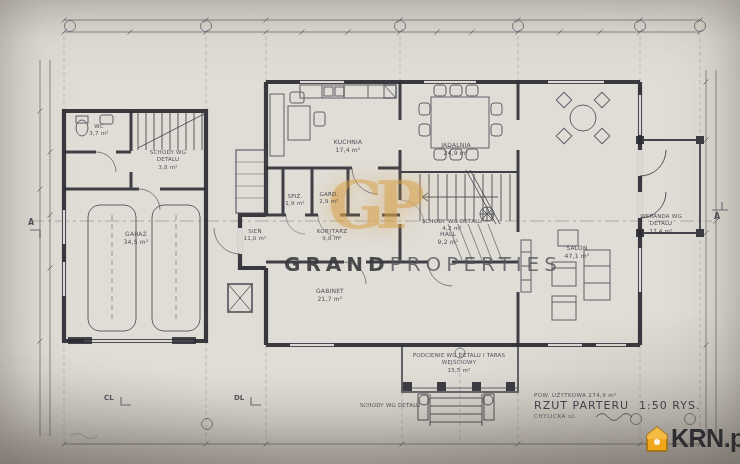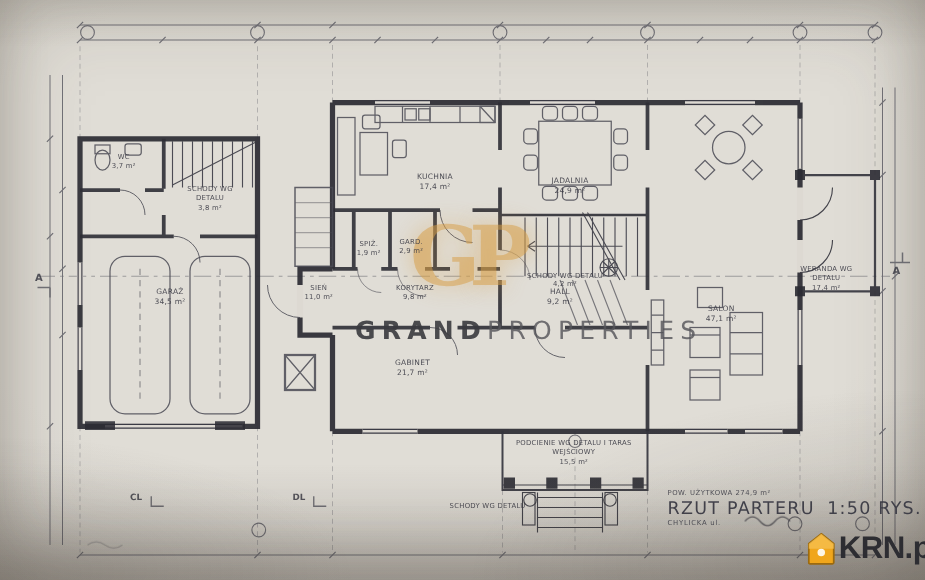--- a/index.html
+++ b/index.html
@@ -16,21 +16,21 @@
   .watermark{position:absolute;left:284px;top:252px;z-index:4;white-space:nowrap;
         font-size:20px;letter-spacing:5px;color:rgba(70,70,74,.88);}
   .watermark .w1{font-weight:700;color:rgba(58,58,62,.9);}
   .watermark .w2{font-weight:400;color:rgba(86,86,90,.82);}
   .room-label{position:absolute;z-index:3;text-align:center;color:#3c3c46;
         font-size:5.5px;line-height:1.35;letter-spacing:.2px;opacity:.9;}
   .room-label span{display:block;}
   .marker{position:absolute;z-index:3;color:#3c3c46;font-size:8px;font-weight:bold;opacity:.85;}
   .title-block{position:absolute;left:534px;top:392px;z-index:6;color:#3a3a44;}
   .tb-area{font-size:5.5px;letter-spacing:.4px;opacity:.85;}
-  .tb-title{font-size:14px;letter-spacing:1px;font-weight:500;opacity:.95;margin-top:1px;}
+  .tb-title{font-size:11px;letter-spacing:1px;font-weight:500;opacity:.95;margin-top:1px;}
   .tb-title .tb-scale{margin-left:10px;}
   .tb-loc{font-size:5.5px;letter-spacing:.6px;opacity:.85;margin-top:1px;}
   .krn{position:absolute;left:646px;top:424px;z-index:6;display:flex;align-items:center;gap:3px;}
   .krn .krn-text{font-family:"Liberation Sans", sans-serif;font-weight:bold;font-size:25px;
         color:#2d2d32;letter-spacing:-.5px;}
   .vignette{position:absolute;inset:0;z-index:5;pointer-events:none;
         background:
           radial-gradient(90% 60% at 100% 100%, rgba(55,48,40,.20) 0%, rgba(55,48,40,0) 55%),
           radial-gradient(70% 45% at 0% 100%, rgba(55,48,40,.16) 0%, rgba(55,48,40,0) 55%),
           linear-gradient(180deg, rgba(70,62,52,.10) 0%, rgba(70,62,52,0) 8%, rgba(70,62,52,0) 80%, rgba(60,52,44,.20) 100%);}

